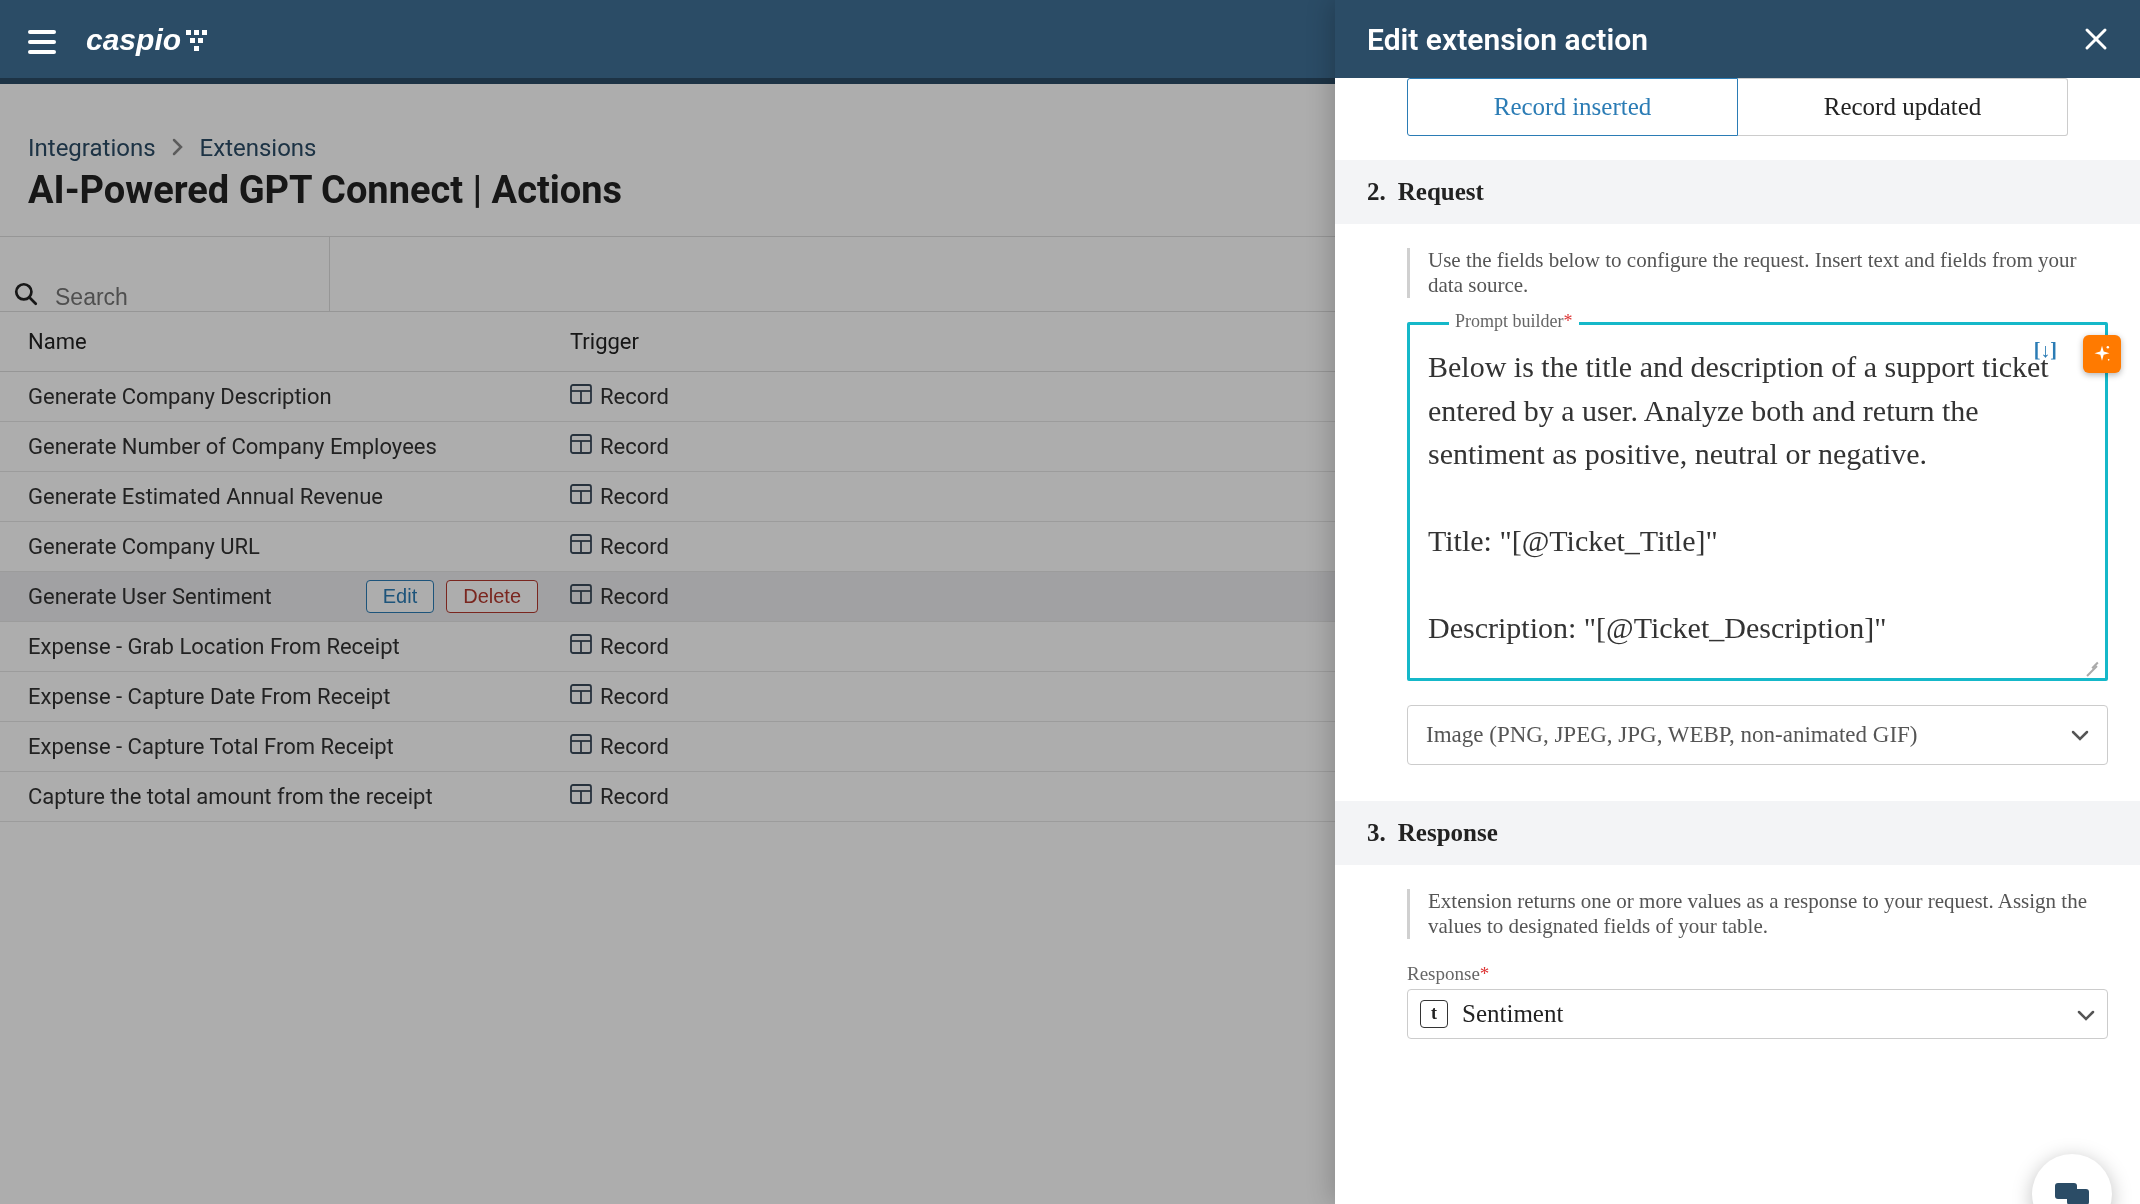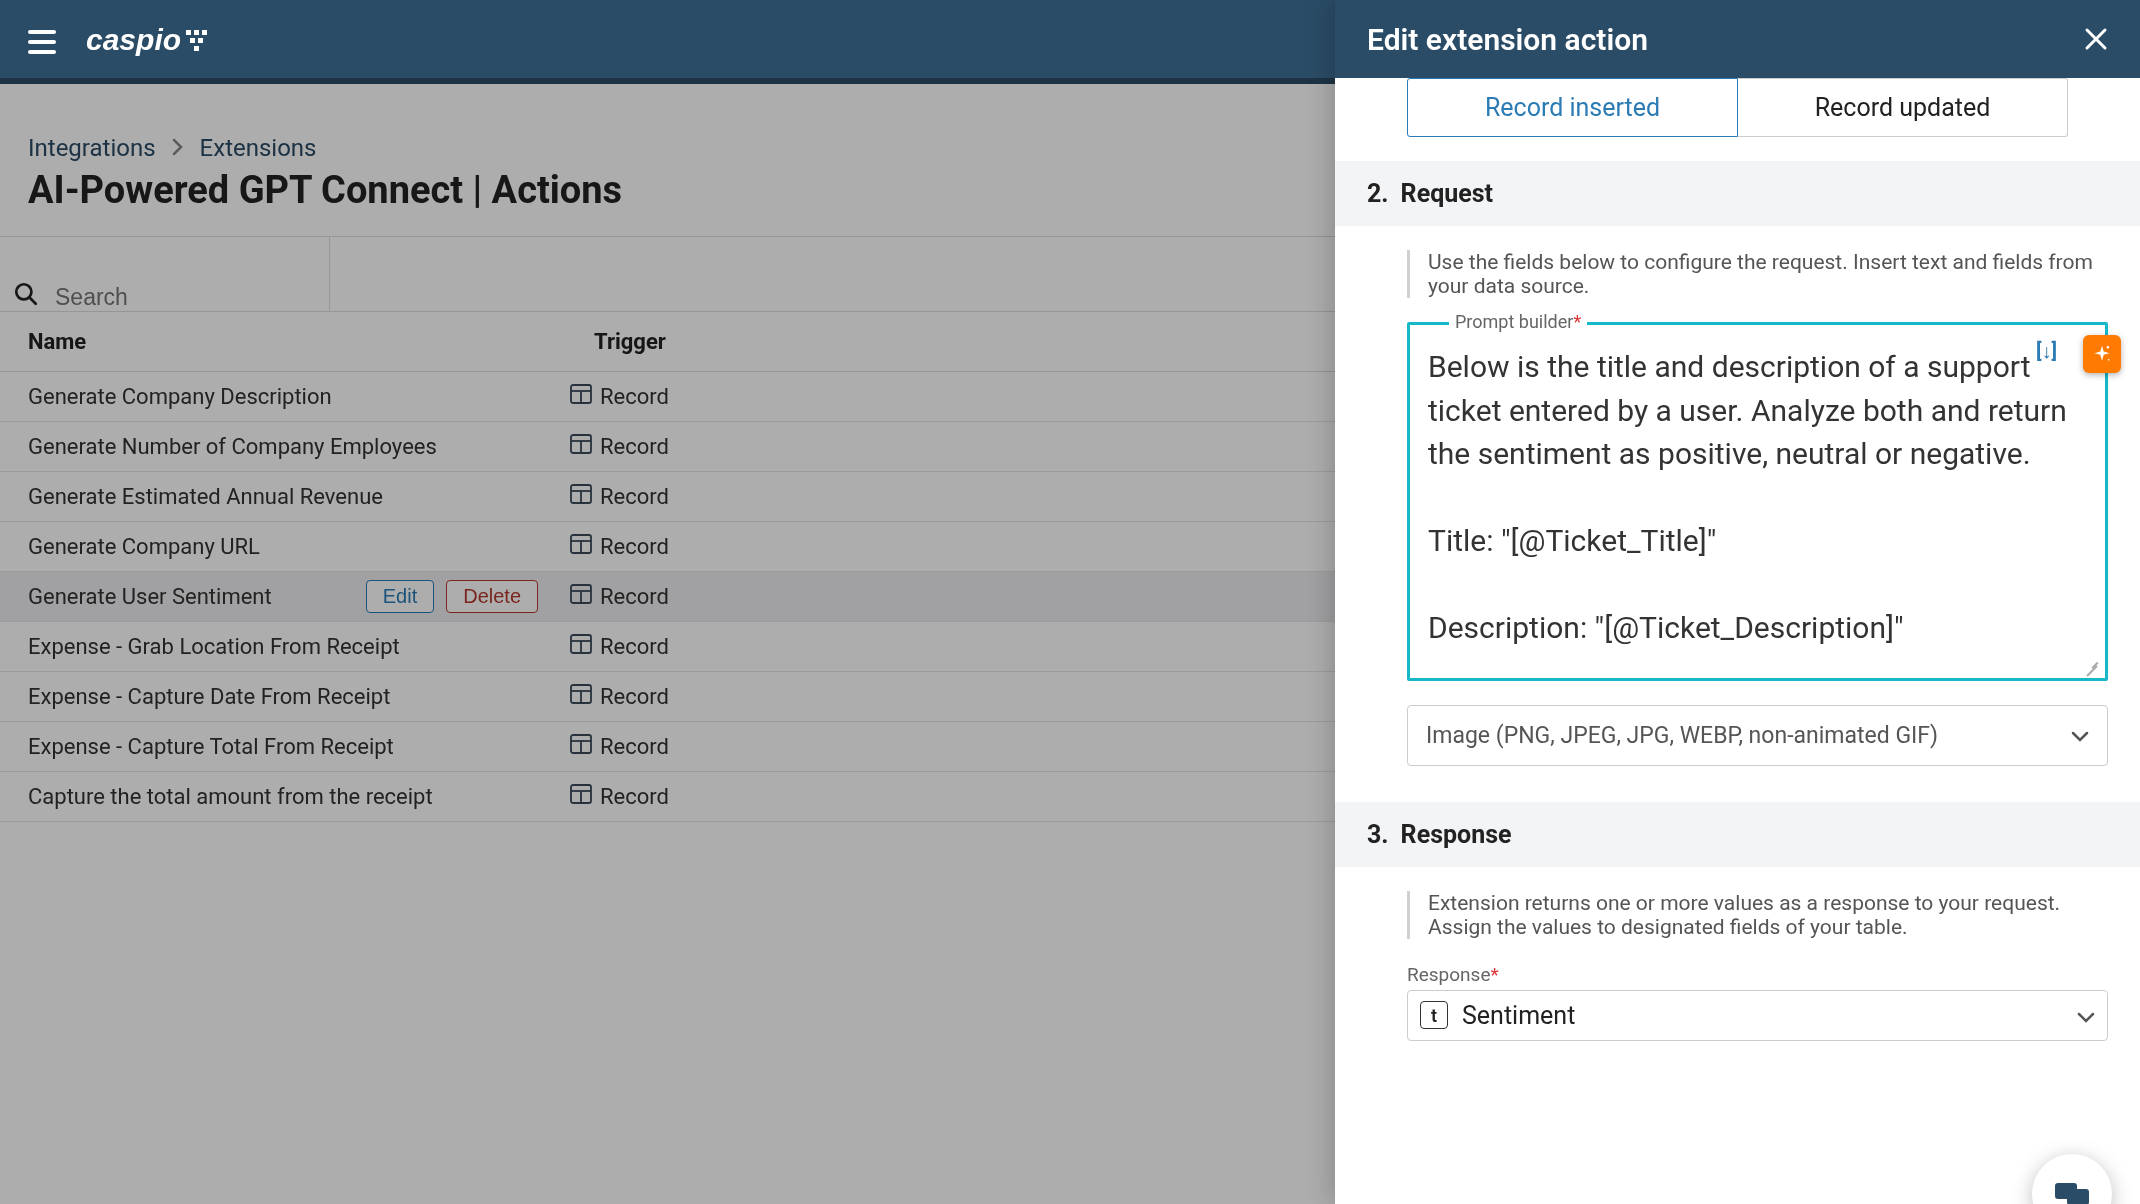--- a/index.html
+++ b/index.html
@@ -12,39 +12,39 @@
   
   .main { padding: 30px 28px 0 28px; }
   .breadcrumb { font-size: 24px; color: #3a4a5a; margin-bottom: 6px; display:flex; align-items:center; gap:16px;margin-top:20px;}
   .breadcrumb a { color: #2b4c66; text-decoration: none; }
   .breadcrumb .sep { color:#888;}
   .page-title { font-size: 38px; font-weight: 700; color: #222; margin-top: 4px; }
   .search-row { margin-top: 24px; border-top: 1px solid #ddd; border-bottom: 1px solid #ddd; display:flex; align-items:center; height:76px; }
   .search-cell { flex:1; display:flex; align-items:flex-end; padding-left: 13px; border-right: 1px solid #ddd; height:100%;}
   .search-cell svg { margin-right: 16px;}
   .search-input { border:none; outline:none; font-size: 23px; color:#444; background:transparent; width:100%;}
-  .table-header { display:flex; height: 60px; align-items:center; border-bottom: 1px solid #ddd; font-size: 22px; font-weight: 700; gap: 24px; }
+  .table-header { display:flex; height: 60px; align-items:center; border-bottom: 1px solid #ddd; font-size: 22px; font-weight: 400; }
   .col-name { flex: 0 0 558px; padding-left: 28px;}
   .col-trigger { flex:1; padding-left: 12px;}
   .tbl-row { display:flex; height: 50px; align-items:center; border-bottom: 1px solid #e6e6e6; font-size: 22px; color:#333;}
   .tbl-row.selected { background: #eeeef0;}
   .tbl-row .col-name { display:flex; align-items:center; gap:16px;}
   .tbl-row .actions { margin-left:auto; display:flex; gap:12px; padding-right: 20px;}
   .btn-sm { font-size: 20px; padding: 4px 16px; border-radius: 4px; background:#fff; border:1px solid; cursor:pointer;}
   .btn-edit { color:#2b7cb5; border-color:#2b7cb5;}
   .btn-delete { color:#b4392f; border-color:#b4392f;}
   .trigger-icon { display:inline-flex; margin-right: 8px; color:#3a4a5a;}
   
   .overlay-bg { position: absolute; top: 78px; left:0; right:0; bottom:0; background: rgba(0,0,0,.32); z-index: 50;}
   
   .panel { position: absolute; top:0; right:0; bottom:0; width: 805px; background:#fff; z-index:100; display:flex; flex-direction:column; box-shadow: -4px 0 24px rgba(0,0,0,.2);}
   .panel-header { background: #2b4c66; height:78px; display:flex; align-items:center; padding: 0 32px; color:#fff;}
   .panel-title { font-size: 30px; font-weight: 600;}
   .panel-close { margin-left:auto; cursor:pointer; font-size:34px;}
-  .panel-body { flex:1; overflow:auto; background:#fff;}
+  .panel-body { flex:1; overflow:auto; background:#fff;font-family:Liberation Serif, serif;}
   .tab-row { display:flex; padding: 0 72px 24px 72px; gap:0;}
   .tab { flex:1; text-align:center; font-size: 25px; padding: 14px 0; border:1px solid #ccc; cursor:pointer; background:#fff;}
   .tab:first-child { border-radius: 3px 0 0 3px;}
   .tab:last-child { border-radius: 0 3px 3px 0; border-left:none;}
   .tab.active { border-color:#2b7cb5; color:#2b7cb5;}
   .section-head { background:#f3f4f6; padding: 18px 32px; font-size: 25px; font-weight: 700; display:flex; align-items:center; gap:12px;}
   .section-body { padding: 24px 32px 36px 72px;}
   .helper-text { border-left: 3px solid #d0d0d0; padding-left: 18px; color:#555; font-size: 21px; margin-bottom: 24px;}
   .field-wrap { position:relative; border: 3px solid #15b8c9; border-radius: 2px; padding: 20px 18px 28px 18px; margin-bottom: 24px;}
   .field-label { position: absolute; top: -14px; left: 16px; background:#fff; padding: 0 6px; font-size: 18px; color:#666;margin-left:23px;}

